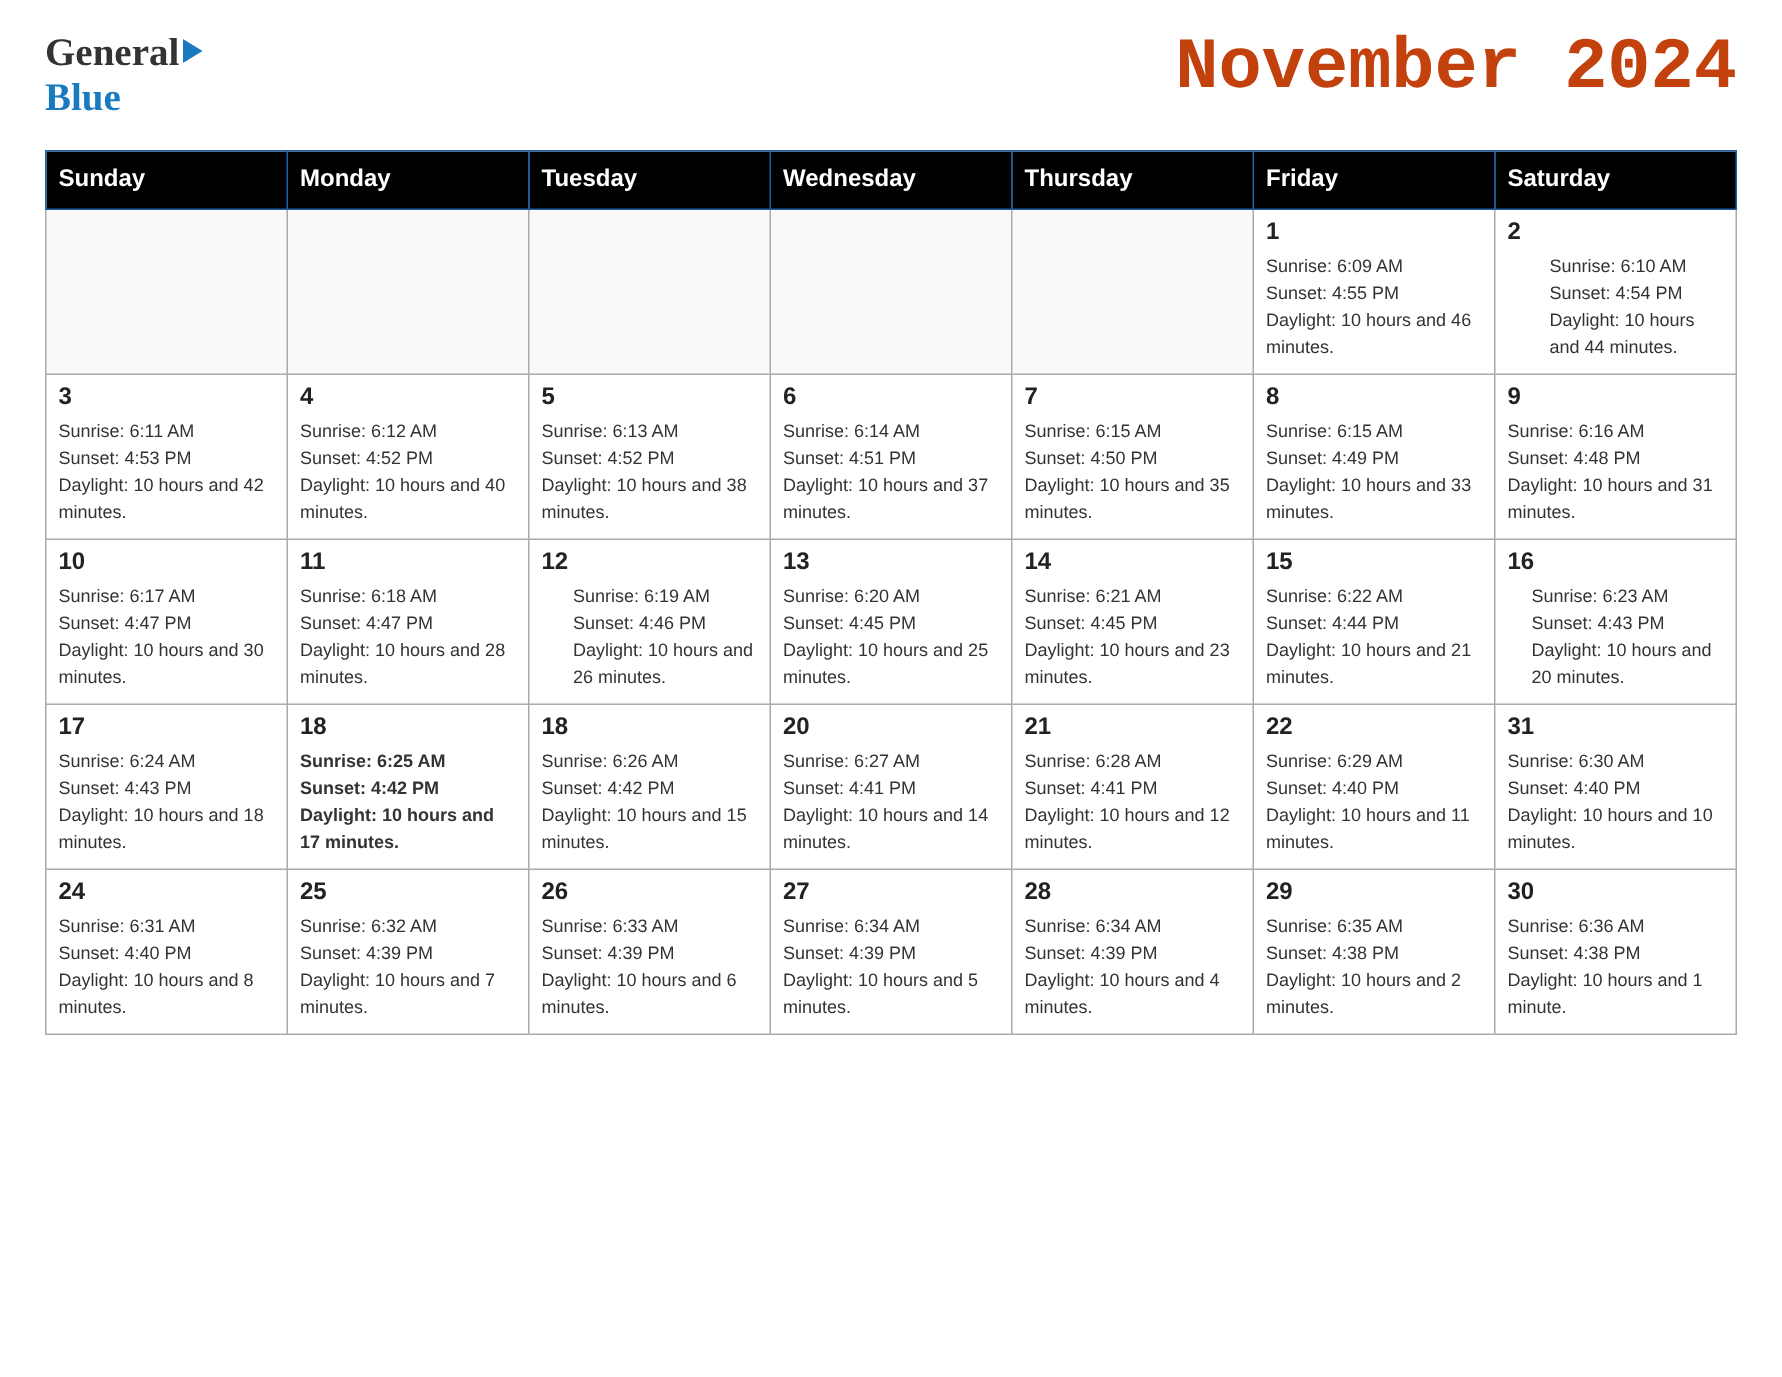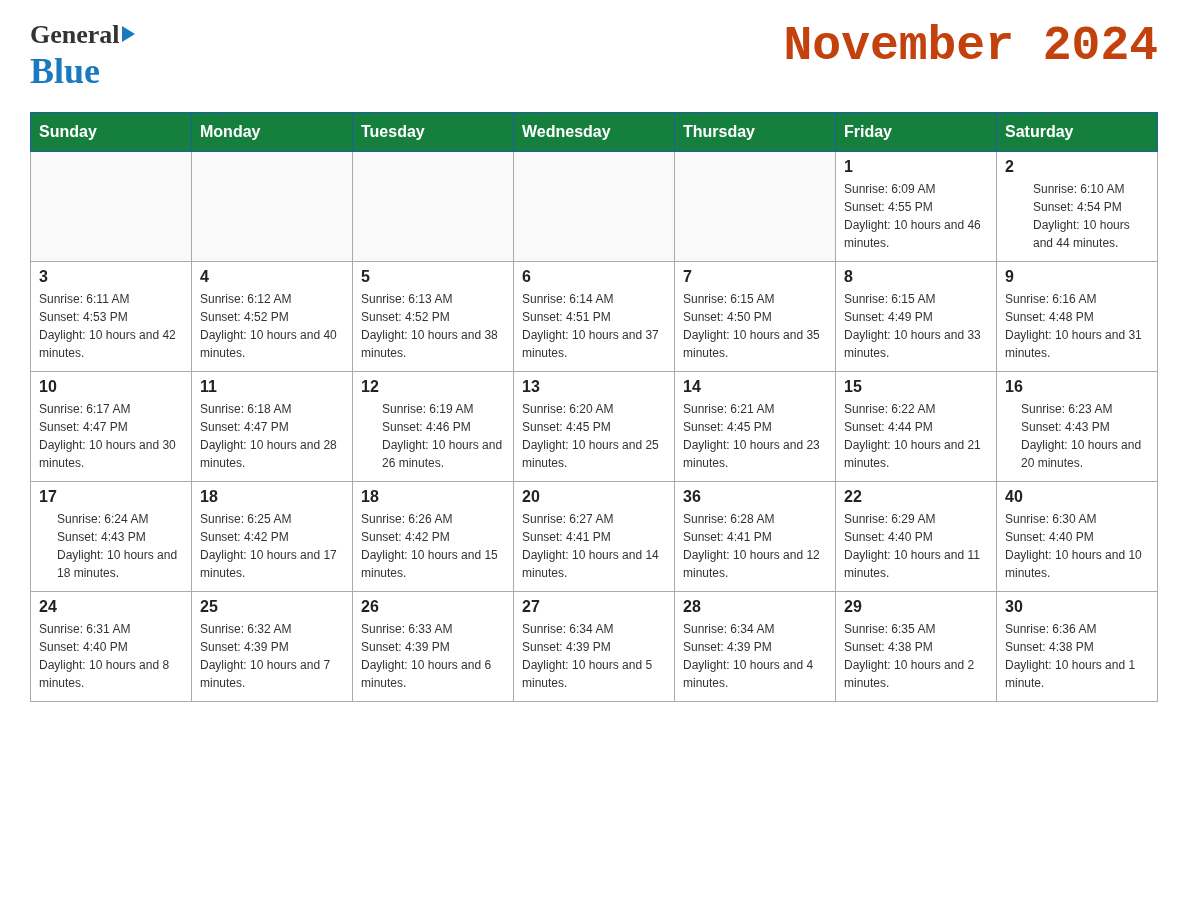--- a/index.html
+++ b/index.html
@@ -34,21 +34,21 @@
       font-size: 20px;
       color: #444;
       margin-top: 4px;
     }
     .calendar-table {
       width: 100%;
       border-collapse: collapse;
       table-layout: fixed;
     }
     .calendar-table thead th {
-      background-color: #15803d;
+      background-color: #000000;
       color: #fff;
       font-size: 16px;
       font-weight: bold;
       padding: 10px 8px;
       text-align: left;
       border: 1px solid #1a5fa8;
     }
     .calendar-table tbody td {
       border: 1px solid #aaa;
       vertical-align: top;
@@ -76,21 +76,21 @@
       align-items: center;
       gap: 0px;
     }
     .logo-general {
       font-size: 26px;
       font-weight: bold;
       color: #333;
       font-family: Georgia, serif;
     }
     .logo-blue-text {
-      font-size: 36px;
+      font-size: 26px;
       font-weight: bold;
       color: #1a7abf;
       font-family: Georgia, serif;
     }
   </style>
 </head>
 <body>
 
 <div class="header">
   <div class="logo-area">
@@ -223,56 +223,56 @@
         <td>
           <span class="day-number">16</span>
           <div class="day-info" style="white-space: pre-line; margin-left: 16px;">Sunrise: 6:23 AM
 Sunset: 4:43 PM
 Daylight: 10 hours and 20 minutes.</div>
         </td>
       </tr>
       <tr>
         <td>
           <span class="day-number">17</span>
-          <div class="day-info" style="white-space: pre-line; margin-left: 18px;">Sunrise: 6:24 AM
+          <div class="day-info" style="white-space: pre-line;">Sunrise: 6:24 AM
 Sunset: 4:43 PM
 Daylight: 10 hours and 18 minutes.</div>
         </td>
         <td>
           <span class="day-number">18</span>
-          <div class="day-info" style="white-space: pre-line;">Sunrise: 6:25 AM
+          <div class="day-info" style="white-space: pre-line; font-weight: bold;">Sunrise: 6:25 AM
 Sunset: 4:42 PM
 Daylight: 10 hours and 17 minutes.</div>
         </td>
         <td>
           <span class="day-number">18</span>
           <div class="day-info" style="white-space: pre-line;">Sunrise: 6:26 AM
 Sunset: 4:42 PM
 Daylight: 10 hours and 15 minutes.</div>
         </td>
         <td>
           <span class="day-number">20</span>
           <div class="day-info" style="white-space: pre-line;">Sunrise: 6:27 AM
 Sunset: 4:41 PM
 Daylight: 10 hours and 14 minutes.</div>
         </td>
         <td>
-          <span class="day-number">36</span>
+          <span class="day-number">21</span>
           <div class="day-info" style="white-space: pre-line;">Sunrise: 6:28 AM
 Sunset: 4:41 PM
 Daylight: 10 hours and 12 minutes.</div>
         </td>
         <td>
           <span class="day-number">22</span>
           <div class="day-info" style="white-space: pre-line;">Sunrise: 6:29 AM
 Sunset: 4:40 PM
 Daylight: 10 hours and 11 minutes.</div>
         </td>
         <td>
-          <span class="day-number">40</span>
+          <span class="day-number">31</span>
           <div class="day-info" style="white-space: pre-line;">Sunrise: 6:30 AM
 Sunset: 4:40 PM
 Daylight: 10 hours and 10 minutes.</div>
         </td>
       </tr>
       <tr>
         <td>
           <span class="day-number">24</span>
           <div class="day-info" style="white-space: pre-line;">Sunrise: 6:31 AM
 Sunset: 4:40 PM

